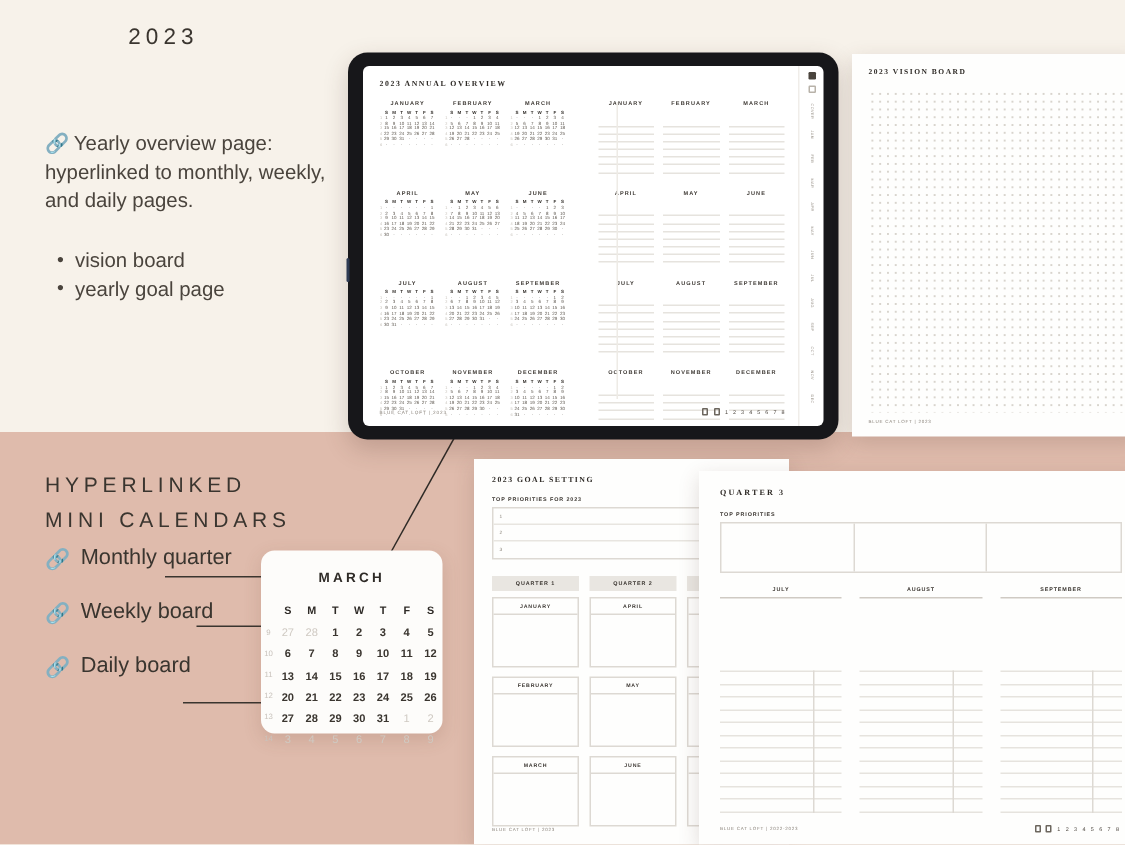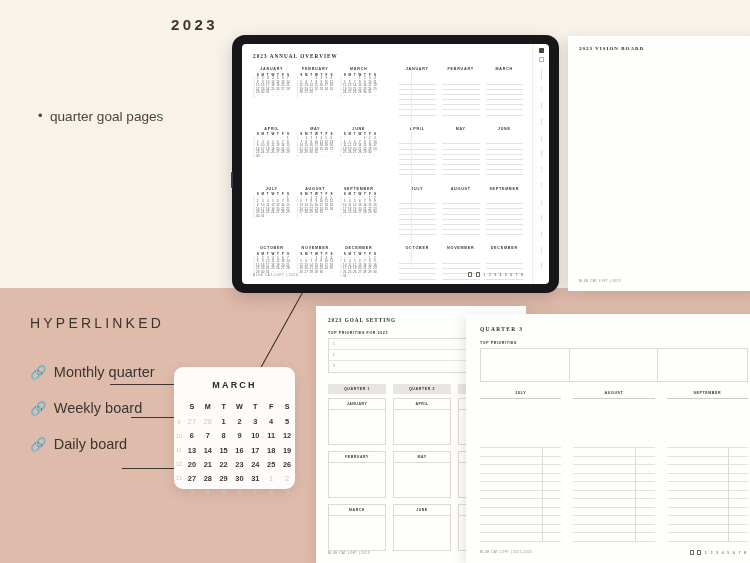--- a/index.html
+++ b/index.html
@@ -10,21 +10,21 @@
     position: relative;
   }
 
   
   .bg-top { position:absolute; left:0; top:0; width:750px; height:288px; background:#F7F2EA; }
   .bg-bottom { position:absolute; left:0; top:288px; width:750px; height:275px; background:#DFBBAC; }
 
   
   .headline { position:absolute; left:0; top:14px; width:218px; text-align:center;
               color:#3A352F; letter-spacing:3.4px; }
-  .headline .year { font-size:15px; line-height:22px; font-weight:700;text-align:right; }
+  .headline .year { font-size:15px; line-height:22px; font-weight:400; }
   .headline .sub  { font-size:15px; line-height:24px; font-weight:400; }
 
   .body-copy { position:absolute; left:30px; top:86px; width:200px; color:#4A443D; }
   .para { font-size:13.6px; line-height:19px; font-weight:400; }
   .para .lk { font-size:13px; letter-spacing:-0.5px; }
   .spacer { height:18px; }
   .bullets { list-style:none; margin-top:3px; }
   .bullets li { font-size:13.6px; line-height:19px; padding-left:20px; position:relative; }
   .bullets li:before { content:"•"; position:absolute; left:8px; top:-1px; font-size:13px; }
 
@@ -155,28 +155,34 @@
 <body>
 
 <div class="bg-top"></div>
 <div class="bg-bottom"></div>
 
 <div class="headline">
   <div class="year">2023</div>
 </div>
 
 <div class="body-copy">
+  <div class="para">
+    <span class="lk">🔗</span>
+    <span>Yearly overview page: hyperlinked to monthly, weekly, and daily pages.</span>
+  </div>
   <div class="spacer"></div>
   <ul class="bullets">
-    <li>quarter goal pages</li>
+    <li>vision board</li>
+    <li>yearly goal page</li>
   </ul>
 </div>
 
 <div class="headline2">
   <div>HYPERLINKED</div>
+  <div>MINI CALENDARS</div>
 </div>
 
 <div class="links">
   <div class="linkrow">
     <span class="chain">🔗</span>
     <span>Monthly quarter</span>
   </div>
   <div class="linkrow">
     <span class="chain">🔗</span>
     <span>Weekly board</span>

